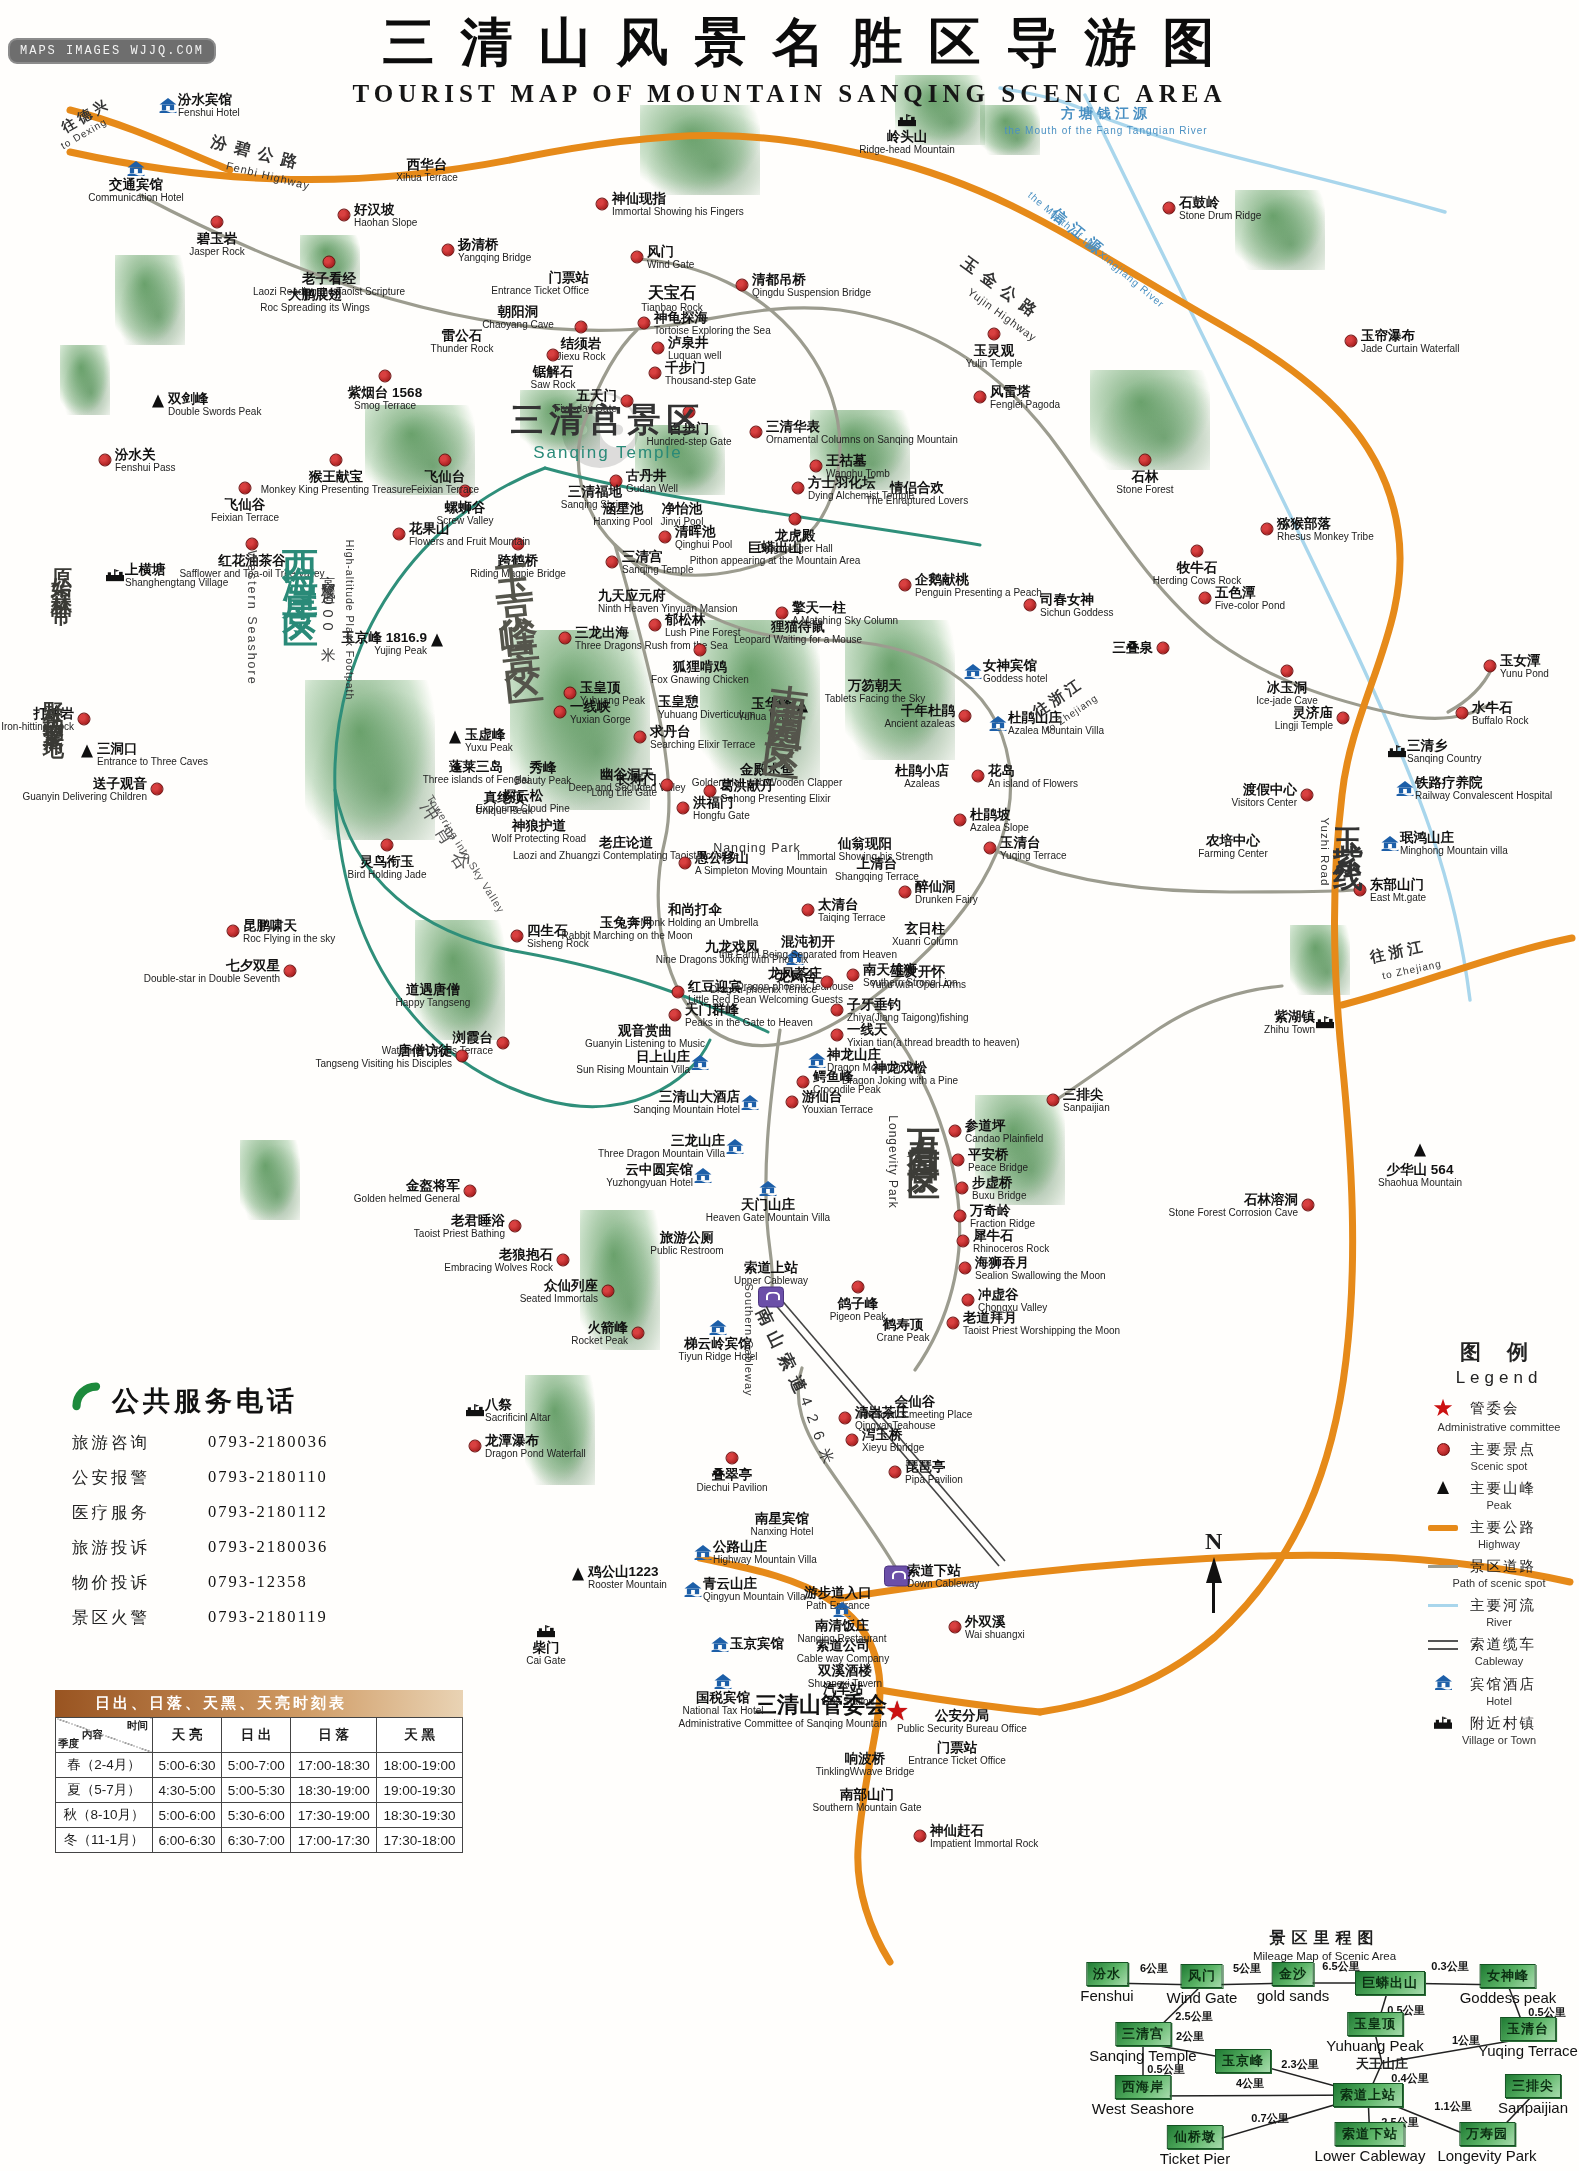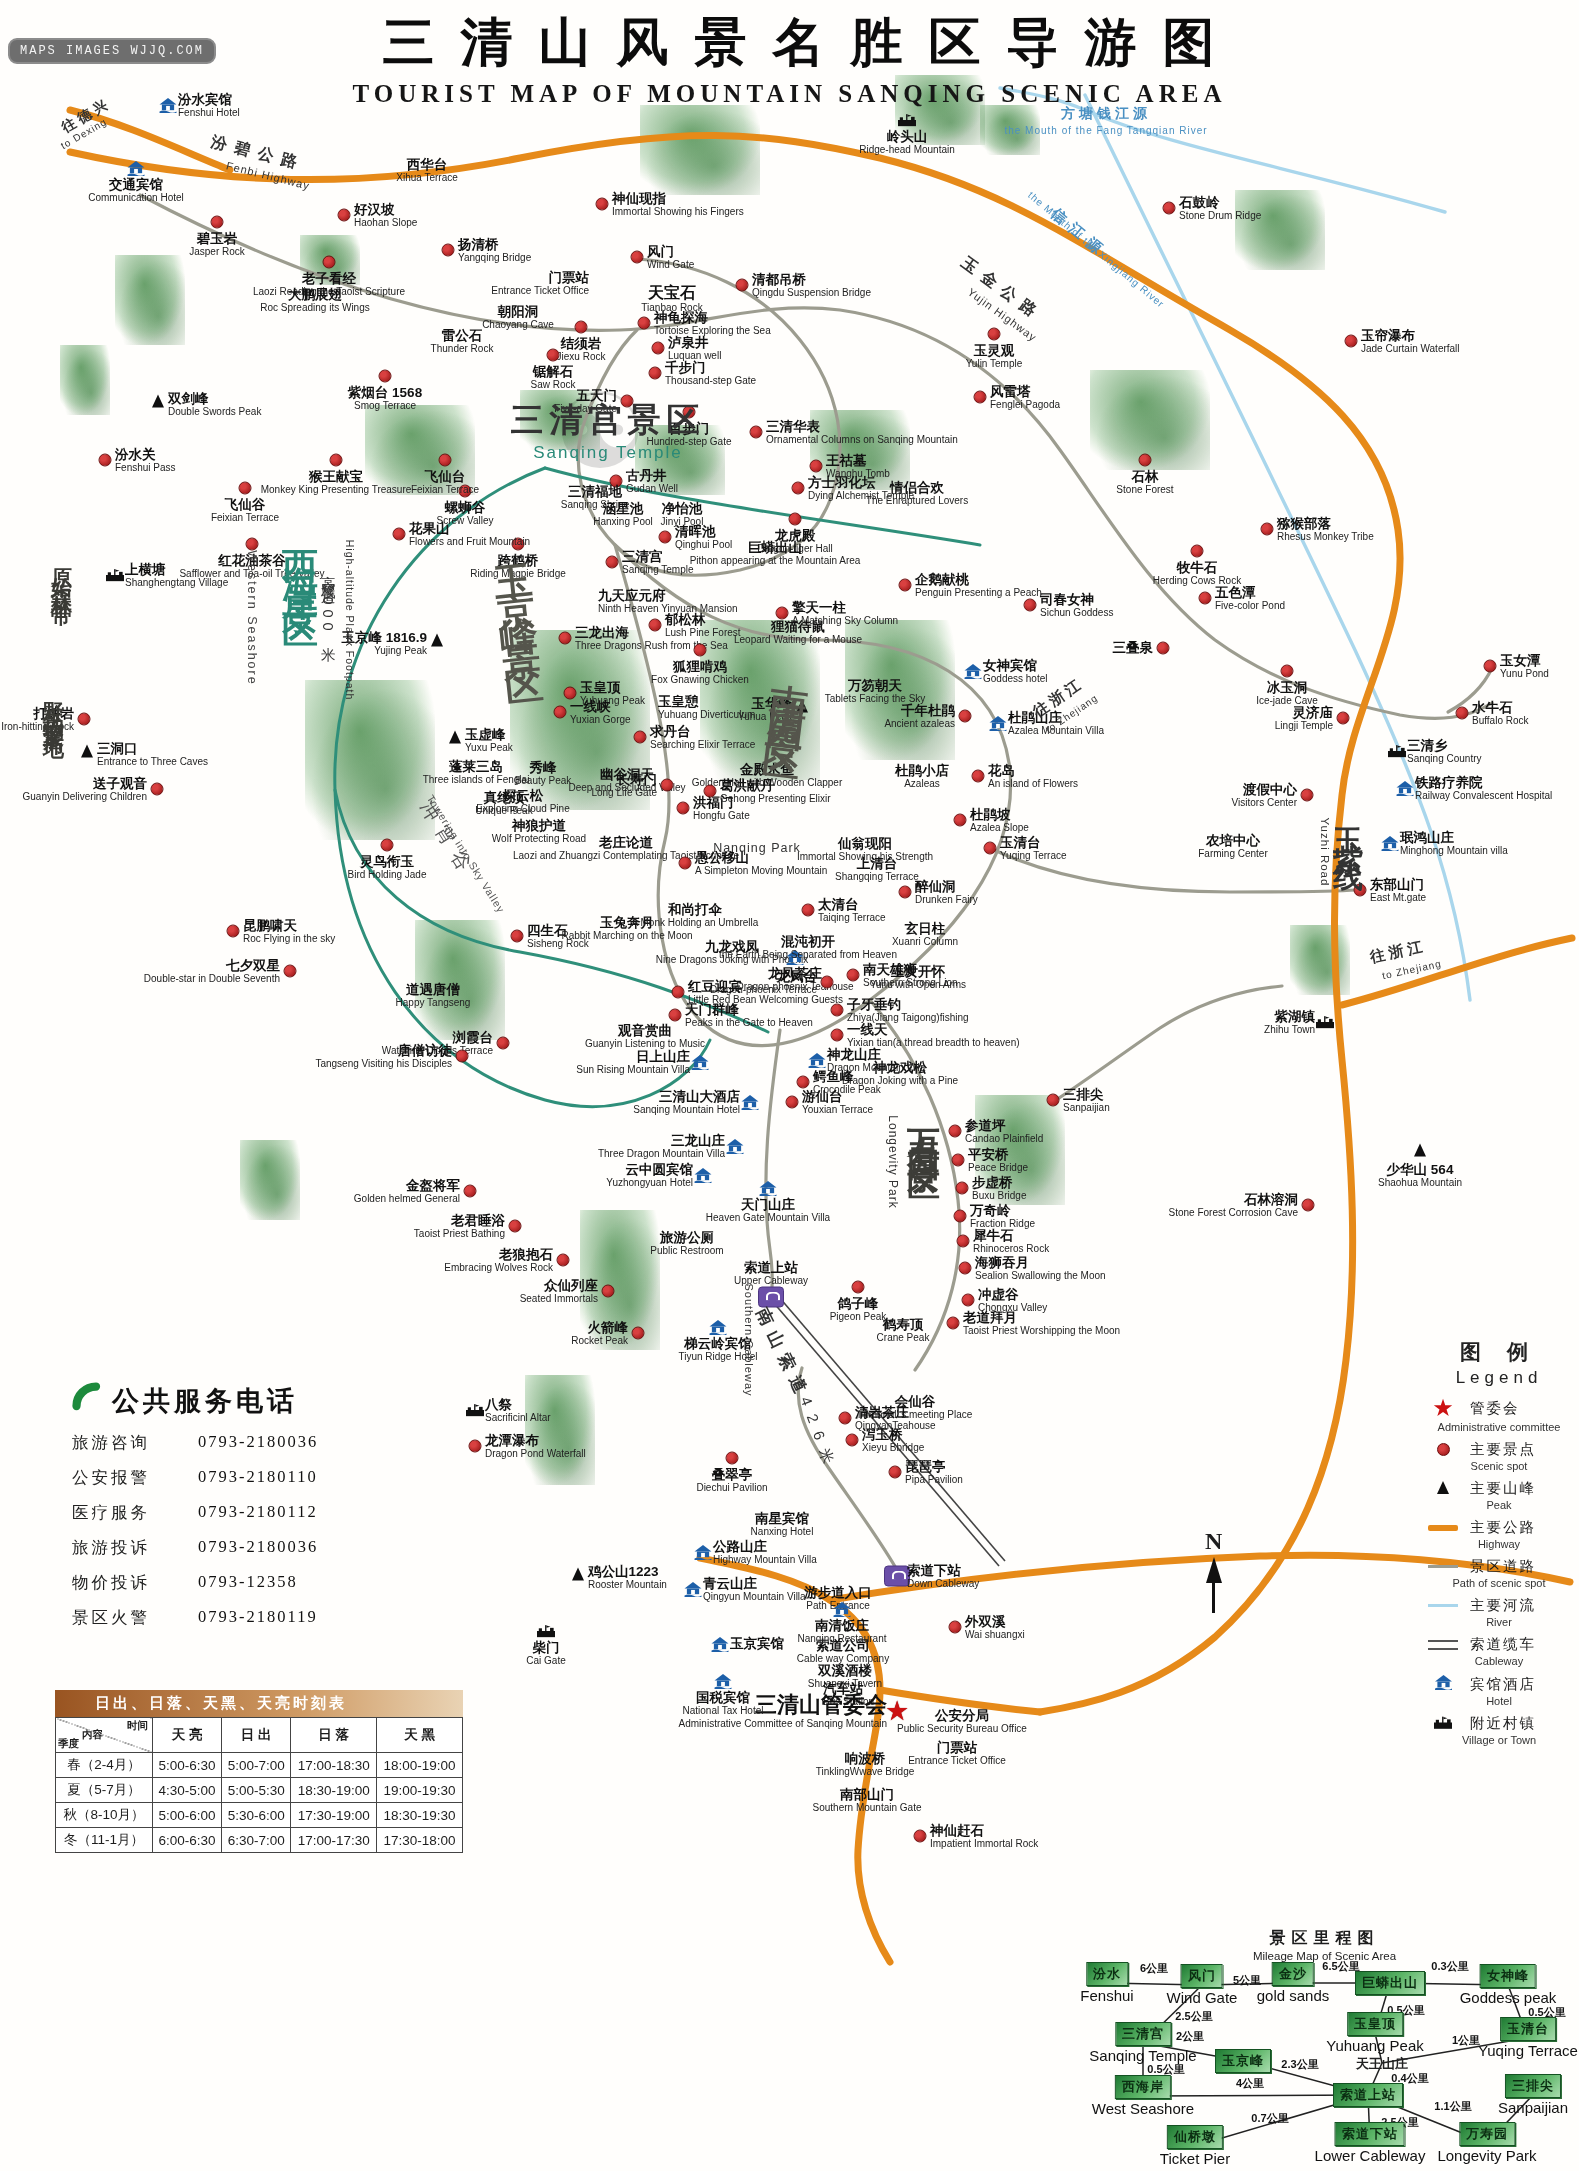--- a/index.html
+++ b/index.html
@@ -65,21 +65,21 @@
   .lg-cn{font-size:14.5px;letter-spacing:2px;color:#1b1b1b;}
   .lg-en{font-size:11px;color:#333;margin-top:1px;}
   .sw{display:inline-block;}
   .sw.hw{width:30px;height:6px;background:var(--highway);border-radius:2px;}
   .sw.pa{width:30px;height:3px;background:var(--scenic_path);}
   .sw.ri{width:30px;height:3px;background:var(--river);}
   .sw.ca{width:30px;height:6px;border-top:2px solid #555;border-bottom:2px solid #555;}
   
   .phones{position:absolute;z-index:45;}
   .ph-title{display:flex;align-items:center;gap:10px;font-size:27px;font-weight:700;letter-spacing:4px;color:#111;}
-  .ph-row{display:flex;gap:16px;margin-top:13px;font-size:16.5px;}
+  .ph-row{display:flex;gap:26px;margin-top:13px;font-size:16.5px;}
   .ph-row .k{letter-spacing:3px;color:#222;width:110px;}
   .ph-row .vv{font-family:"Liberation Serif","DejaVu Serif",serif;letter-spacing:2px;color:#111;}
   
   .sun{position:absolute;z-index:45;width:408px;font-size:13.5px;}
   .sun .bar{background:linear-gradient(90deg,#995421,#cf9a63 60%,#e9d3b4);color:#fff;font-weight:700;letter-spacing:3px;
             font-size:15px;padding:4px 0 4px 40px;}
   .sun table{border-collapse:collapse;width:100%;background:#fff;}
   .sun th,.sun td{border:1px solid #444;text-align:center;padding:3px 2px;font-weight:400;}
   .sun th{font-weight:700;}
   .corner{position:relative;width:96px;height:34px;padding:0!important;
@@ -1847,21 +1847,21 @@
         <line class="mi-line" x1="312" y1="135" x2="298" y2="167"></line>
         <line class="mi-line" x1="458" y1="110" x2="312" y2="135"></line>
         <line class="mi-line" x1="73" y1="168" x2="298" y2="167"></line>
         <line class="mi-line" x1="125" y1="218" x2="298" y2="167"></line>
         <line class="mi-line" x1="298" y1="167" x2="300" y2="215"></line>
         <line class="mi-line" x1="298" y1="167" x2="417" y2="215"></line>
         <line class="mi-line" x1="417" y1="215" x2="463" y2="167"></line>
       </svg>
     <div id="mi-nodes">
         <div class="mi-edge-l" style="left: 84px; top: 40px;">6公里</div>
-        <div class="mi-edge-l" style="left: 177px; top: 52px;">5公里</div>
+        <div class="mi-edge-l" style="left: 177px; top: 40px;">5公里</div>
         <div class="mi-edge-l" style="left: 271px; top: 38px;">6.5公里</div>
         <div class="mi-edge-l" style="left: 380px; top: 38px;">0.3公里</div>
         <div class="mi-edge-l" style="left: 124px; top: 88px;">2.5公里</div>
         <div class="mi-edge-l" style="left: 336px; top: 82px;">0.5公里</div>
         <div class="mi-edge-l" style="left: 477px; top: 84px;">0.5公里</div>
         <div class="mi-edge-l" style="left: 120px; top: 108px;">2公里</div>
         <div class="mi-edge-l" style="left: 96px; top: 141px;">0.5公里</div>
         <div class="mi-edge-l" style="left: 230px; top: 136px;">2.3公里</div>
         <div class="mi-edge-l" style="left: 340px; top: 150px;">0.4公里</div>
         <div class="mi-edge-l" style="left: 396px; top: 112px;">1公里</div>

